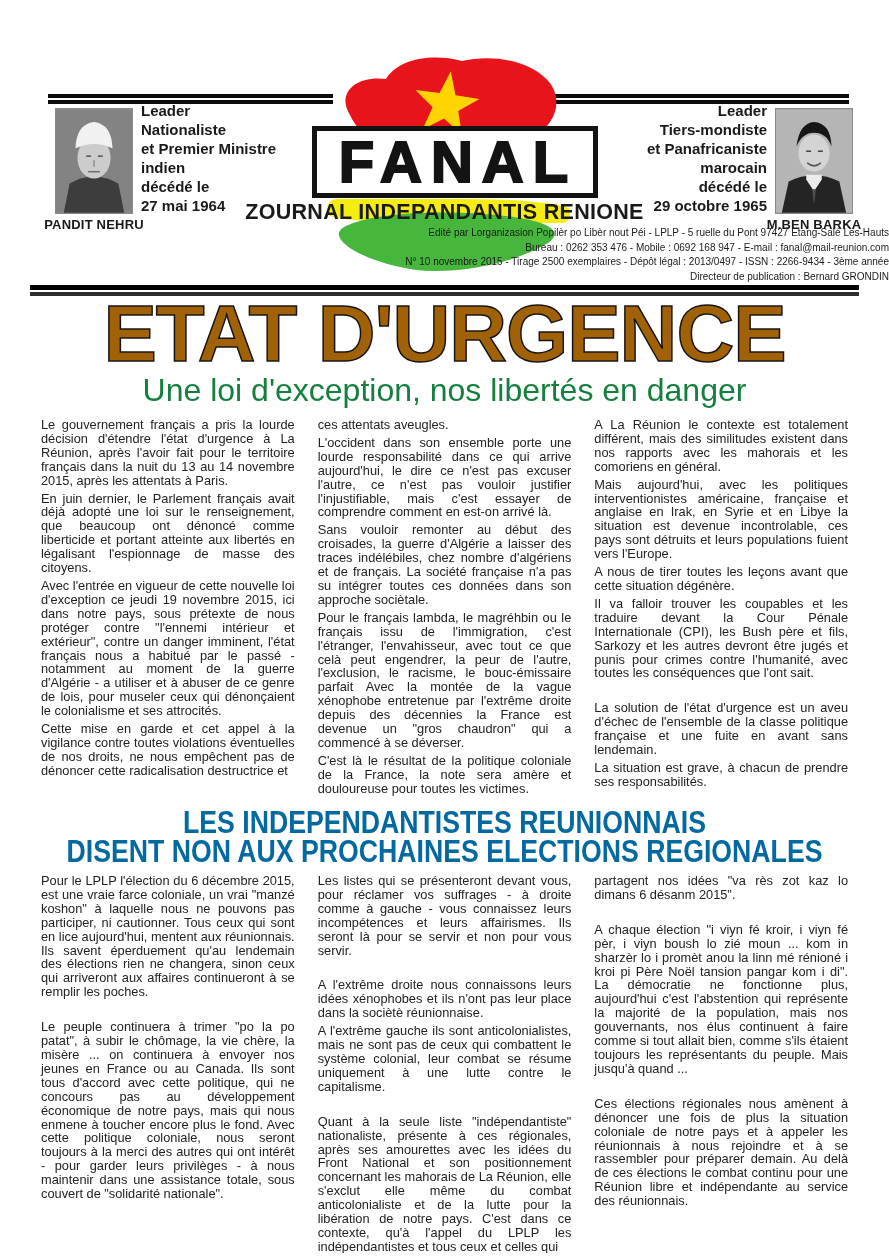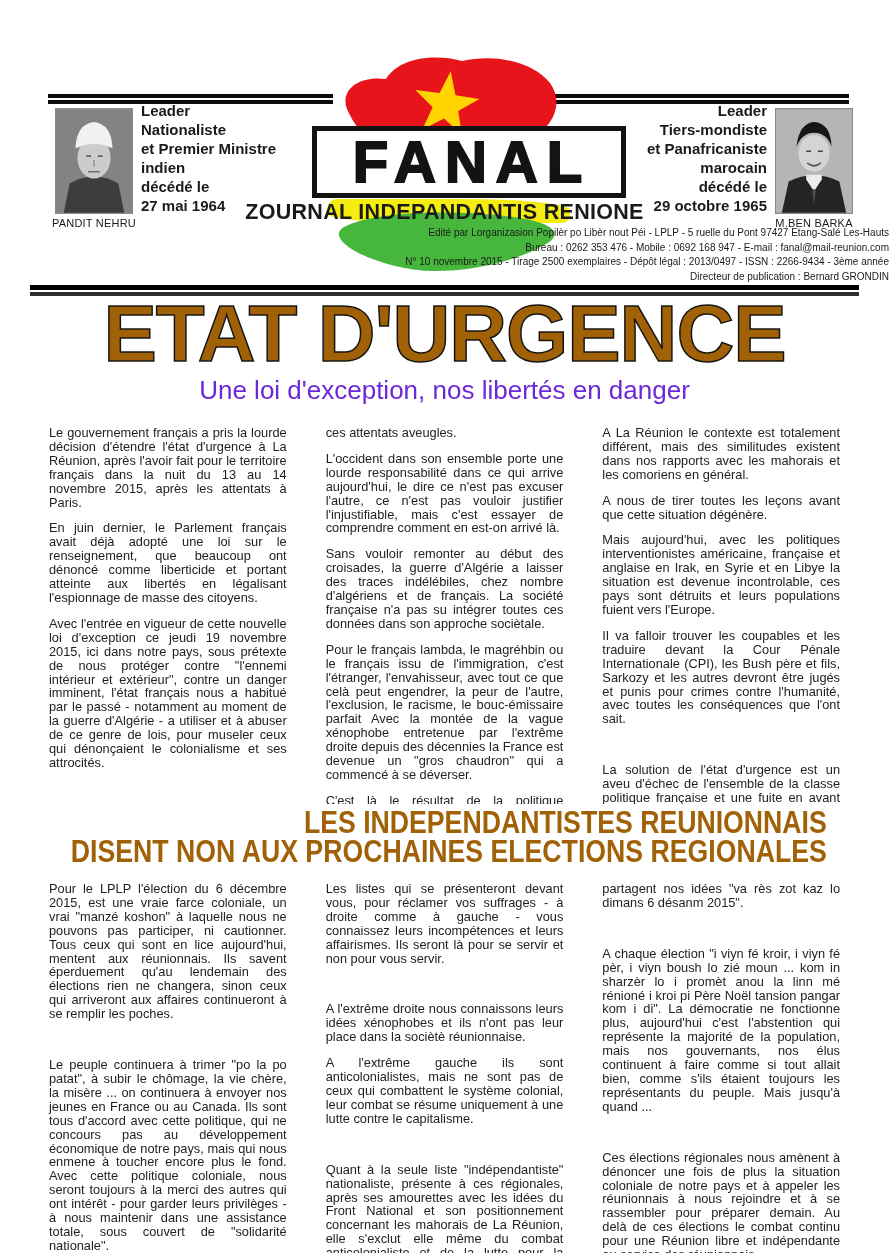--- a/index.html
+++ b/index.html
@@ -19,66 +19,66 @@
           background: linear-gradient(to bottom,#0b0b0b 0 4px,#ffffff 4px 6px,#0b0b0b 6px 10px); }
   .rule-left  { left:48px;  top:94px; width:285px; }
   .rule-right { left:553px; top:94px; width:296px; }
 
   .photo { position:absolute; top:108px; width:78px; height:106px; margin:0; padding:0;
            border:1px solid #8a8a8a; overflow:hidden; background:#999; }
   .photo-left  { left:55px; }
   .photo-right { left:775px; }
   .photo svg { display:block; width:100%; height:100%; }
   .caption { position:absolute; top:217px; width:100px; text-align:center;
-             font-size:11px; font-weight:normal; letter-spacing:0.2px; }
+             font-size:13px; font-weight:bold; letter-spacing:0.2px; }
   .caption-left  { left:44px; }
   .caption-right { left:764px; }
 
   .leader { position:absolute; top:101px; font-size:15px; font-weight:bold; line-height:19px; }
   .leader-left  { left:141px; text-align:left; }
   .leader-right { right:122px; text-align:right; }
   .leader div { margin:0; }
 
   .flag-red   { position:absolute; left:328px; top:53px;  width:234px; height:98px; z-index:1; }
   .yellow-band{ position:absolute; left:327px; top:199px; width:243px; height:24px; z-index:1;
                 border-radius: 10px 45% 8px 40%; }
   .green-blob { position:absolute; left:334px; top:209px; width:228px; height:64px; z-index:1; }
 
-  .fanal-box { position:absolute; left:312px; top:126px; width:314px; height:72px; z-index:2;
+  .fanal-box { position:absolute; left:312px; top:126px; width:286px; height:72px; z-index:2;
                background:#fff; border:5px solid #131313;
                display:flex; align-items:center; justify-content:center; }
   .fanal-box span { font-size:58px; font-weight:bold; letter-spacing:9px; line-height:1;
                     padding-left:6px; -webkit-text-stroke:2px #131313; color:#131313; }
 
   .journal-line { position:absolute; left:0; right:0; top:200px; z-index:2;
                   text-align:center; font-size:21.5px; font-weight:bold; letter-spacing:0.3px; }
 
   .pubinfo { position:absolute; left:0; right:0; top:226px; z-index:2;
              text-align:right; font-size:10px; line-height:14.6px; }
 
   .divider { position:absolute; left:30px; width:829px; top:285px; height:11px;
              background: linear-gradient(to bottom,#000 0 5px,#fff 5px 7px,#2f2f2f 7px 11px); }
 
   
   .headline { margin:2px 0 0; text-align:center;
               font-size:80px; font-weight:bold; line-height:72px; letter-spacing:-1px;
               -webkit-text-stroke:1.5px #141414; color:#a16207; }
-  .subhead  { margin:4px 0 8px; text-align:center; font-size:26px; line-height:32px;
-              color:#6d28d9; }
+  .subhead  { margin:4px 0 8px; text-align:center; font-size:32px; line-height:32px;
+              color:#15803d; }
 
   .cols { display:flex; gap:15px; padding:0 37px; }
   .col  { flex:1 1 0; text-align:justify; font-size:12.8px; line-height:13.9px; color:#222;
           overflow:hidden; }
-  .col p { margin:12px; }
+  .col p { margin:4px; }
   .col p:empty { height:13px; }
   .cols-first  { height:390px; overflow:hidden; }
   .cols-second { height:383px; overflow:hidden; }
 
   
-  .headline2 { margin:4px 0 4px; text-align:right; font-weight:bold; color:#a16207; }
+  .headline2 { margin:4px 0 4px; text-align:center; font-weight:bold; color:#0369a1; }
   .headline2 span { display:block; font-size:31px; line-height:29px;
                     transform:scaleX(0.86); transform-origin:center; white-space:nowrap; }
 </style>
 </head>
 <body>
 
 <div class="page">
 
   <header class="masthead">
     <div class="rule rule-left"></div>
@@ -157,32 +157,33 @@
 
   <main>
     <h1 class="headline">ETAT D'URGENCE</h1>
     <div class="subhead">Une loi d'exception, nos libertés en danger</div>
 
     <div class="cols cols-first">
       <div class="col">
           <p>Le gouvernement français a pris la lourde décision d'étendre l'état d'urgence à La Réunion, après l'avoir fait pour le territoire français dans la nuit du 13 au 14  novembre 2015, après les attentats à Paris.</p>
           <p>En juin dernier, le Parlement français avait déjà adopté une loi sur le renseignement, que beaucoup ont dénoncé comme liberticide et portant atteinte aux libertés en légalisant l'espionnage de masse des citoyens.</p>
           <p>Avec l'entrée en vigueur de cette nouvelle loi d'exception ce jeudi 19 novembre 2015, ici dans notre pays, sous prétexte de nous protéger contre "l'ennemi intérieur et extérieur", contre un danger imminent, l'état français nous a habitué par le passé - notamment au moment de la guerre d'Algérie - a utiliser et à abuser de ce genre de lois, pour museler ceux qui dénonçaient le colonialisme et ses attrocités.</p>
+          <p>Cette mise en garde et cet appel à la vigilance contre toutes violations éventuelles de nos droits, ne nous empêchent pas de dénoncer cette  radicalisation destructrice et</p>
         </div>
       <div class="col">
           <p>ces attentats aveugles.</p>
           <p>L'occident dans son ensemble porte une lourde responsabilité dans ce qui arrive aujourd'hui, le dire ce n'est pas excuser l'autre, ce n'est pas vouloir justifier l'injustifiable, mais c'est essayer de comprendre comment en est-on arrivé là.</p>
           <p>Sans vouloir remonter au début des croisades, la guerre d'Algérie a laisser des traces indélébiles, chez nombre d'algériens et de français. La société française n'a pas su intégrer toutes ces données dans son approche sociètale.</p>
           <p>Pour le français lambda, le magréhbin ou le français issu de l'immigration, c'est l'étranger, l'envahisseur, avec tout ce que celà peut engendrer, la peur de l'autre, l'exclusion, le racisme, le bouc-émissaire parfait Avec la montée de la vague xénophobe entretenue par l'extrême droite depuis des décennies la France est devenue un "gros chaudron" qui a commencé à se déverser.</p>
           <p>C'est là le résultat de la politique coloniale de la France, la note sera amère et douloureuse pour toutes les victimes.</p>
         </div>
       <div class="col">
           <p>A La Réunion le contexte est totalement différent, mais des similitudes existent dans nos rapports avec les mahorais et les comoriens en général.</p>
+          <p>Mais aujourd'hui, avec les politiques interventionistes américaine, française et anglaise en Irak, en Syrie et en Libye la situation est devenue incontrolable, ces pays sont détruits et leurs populations fuient vers l'Europe.</p>
           <p>A nous de tirer toutes les leçons avant que cette situation dégénère.</p>
-          <p>Mais aujourd'hui, avec les politiques interventionistes américaine, française et anglaise en Irak, en Syrie et en Libye la situation est devenue incontrolable, ces pays sont détruits et leurs populations fuient vers l'Europe.</p>
           <p>Il va falloir trouver les coupables et les traduire devant la Cour Pénale Internationale (CPI), les Bush père et fils, Sarkozy et les autres devront être jugés et punis pour crimes contre l'humanité, avec toutes les conséquences que l'ont sait.</p>
           <p></p>
           <p>La solution de l'état d'urgence est un aveu d'échec de l'ensemble de la classe politique française et une fuite en avant sans lendemain.</p>
           <p>La situation est grave, à chacun de prendre ses responsabilités.</p>
         </div>
     </div>
 
     <div class="headline2">
       <span>LES INDEPENDANTISTES REUNIONNAIS</span>
       <span>DISENT NON AUX PROCHAINES ELECTIONS REGIONALES</span>

